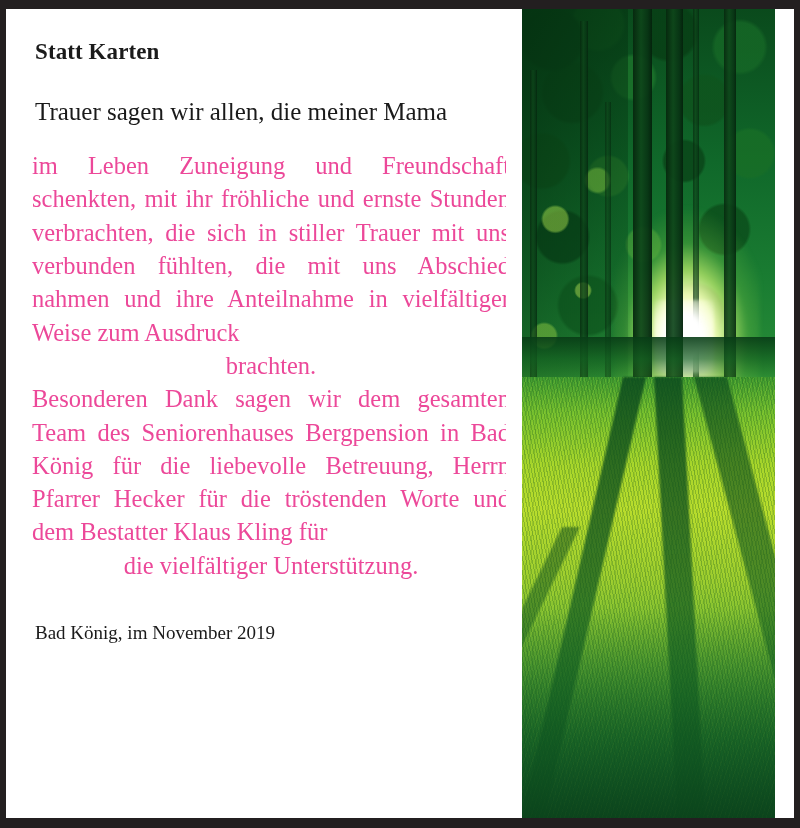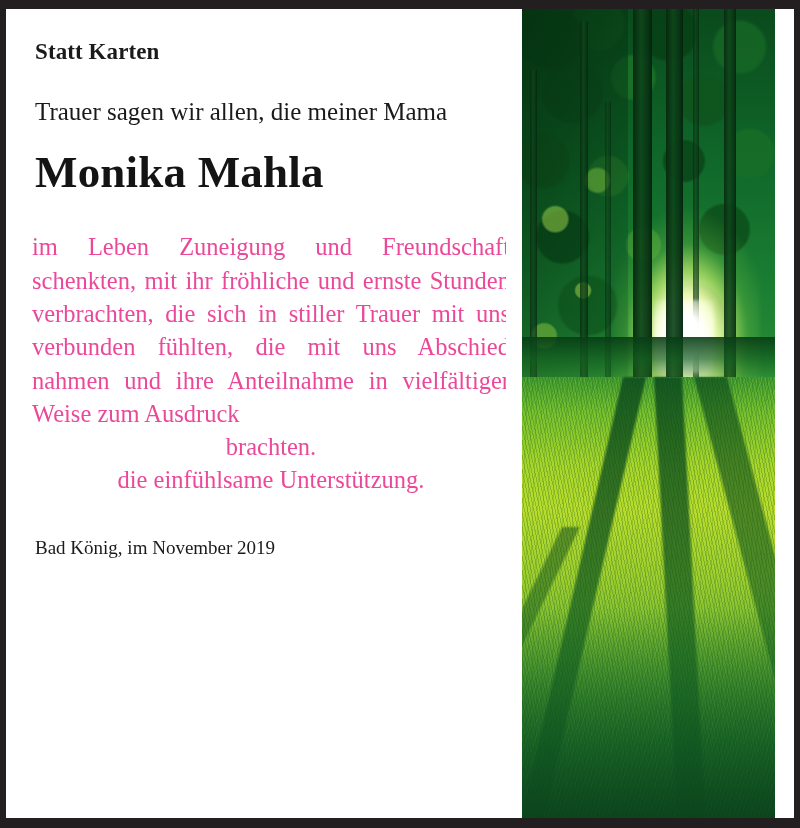--- a/index.html
+++ b/index.html
@@ -280,25 +280,24 @@
   <div class="frame-bottom"></div>
   <div class="frame-left"></div>
   <div class="frame-right"></div>
 
   <div class="text-col">
 
     <div class="statt-karten">Statt Karten</div>
 
     <div class="lead-line">Trauer sagen wir allen, die meiner Mama</div>
 
-    <div class="deceased-name">Monika Mahla</div>
 
     <div class="body-block">
       <p><span>im Leben Zuneigung und Freundschaft schenkten, mit ihr fröhliche und ernste Stunden verbrachten, die sich in stiller Trauer mit uns verbunden fühlten, die mit uns Abschied nahmen und ihre Anteilnahme in vielfältiger Weise zum Ausdruck</span><span class="last-line">brachten.</span></p>
-      <p><span class="last-line">die einfühlsame Unterstützung.</span></p>
+      <p><span>Besonderen Dank sagen wir dem gesamten Team des Seniorenhauses Bergpension in Bad König für die liebevolle Betreuung, Herrn Pfarrer Hecker für die tröstenden Worte und dem Bestatter Klaus Kling für</span><span class="last-line">die vielfältiger Unterstützung.</span></p>
     </div>
 
 
     <div class="place-date">Bad König, im November 2019</div>
 
   </div>
 
   <div class="photo-col">
     <div class="photo">
       <div class="canopy"></div>

